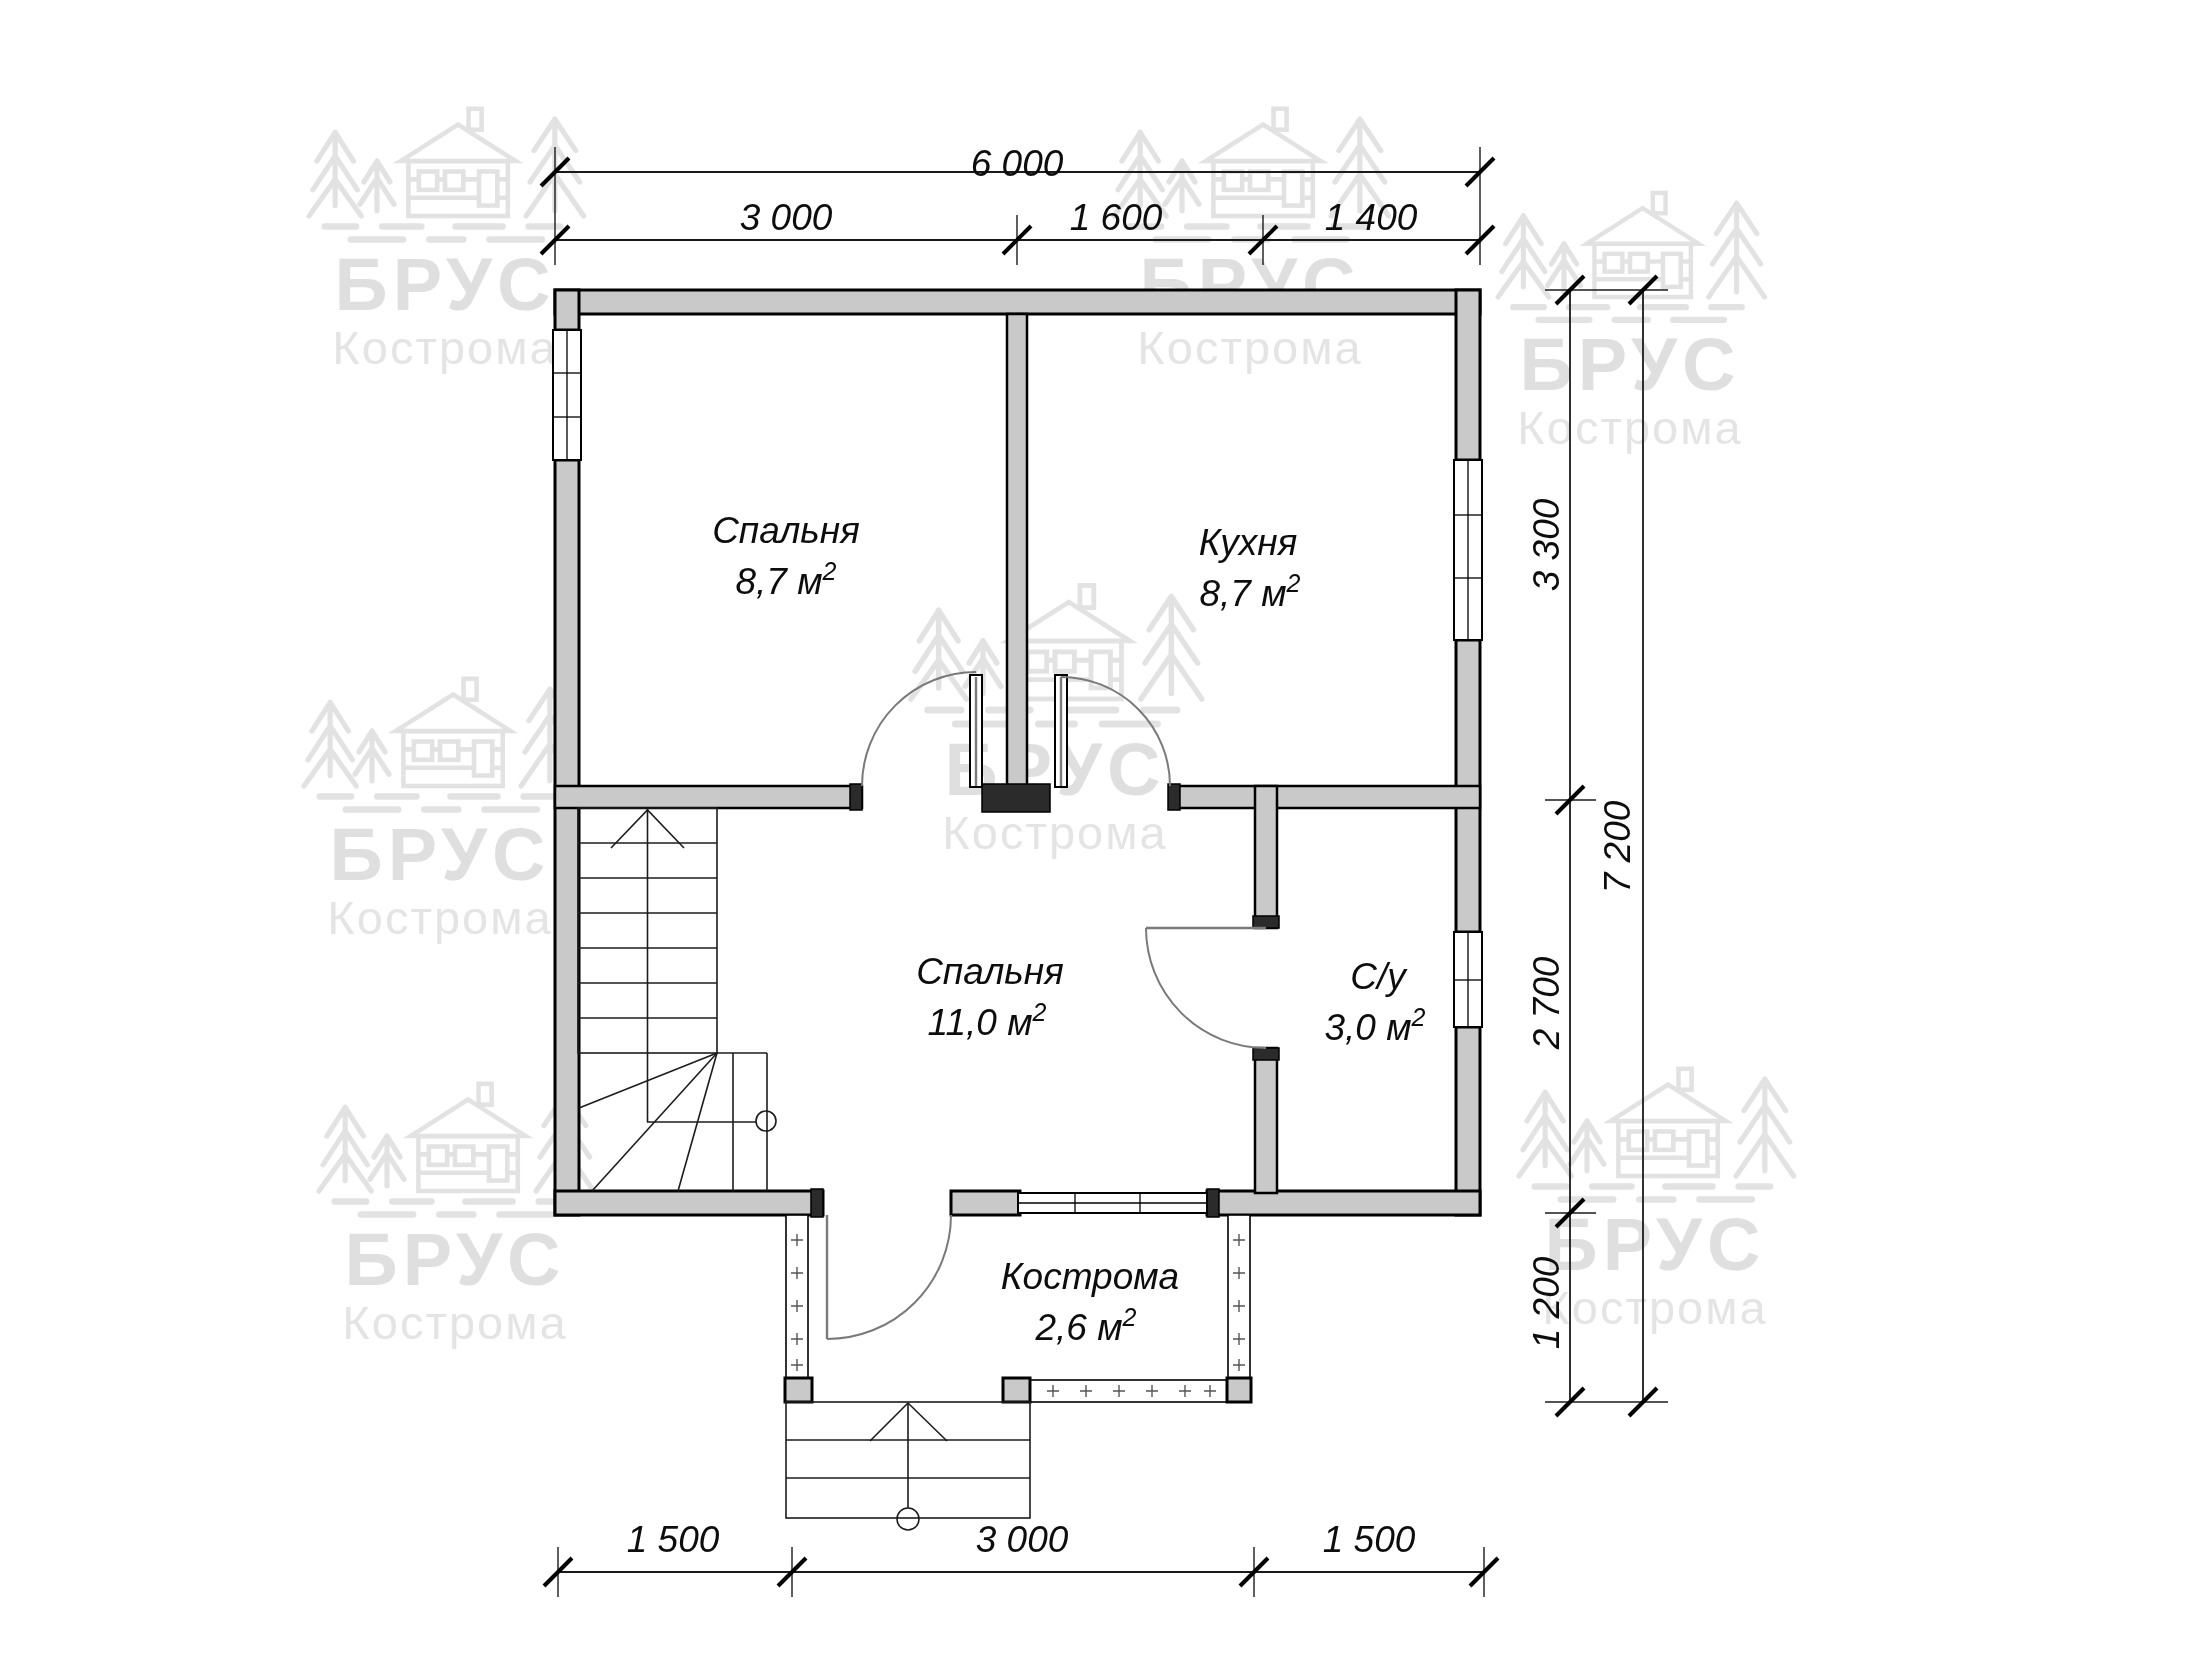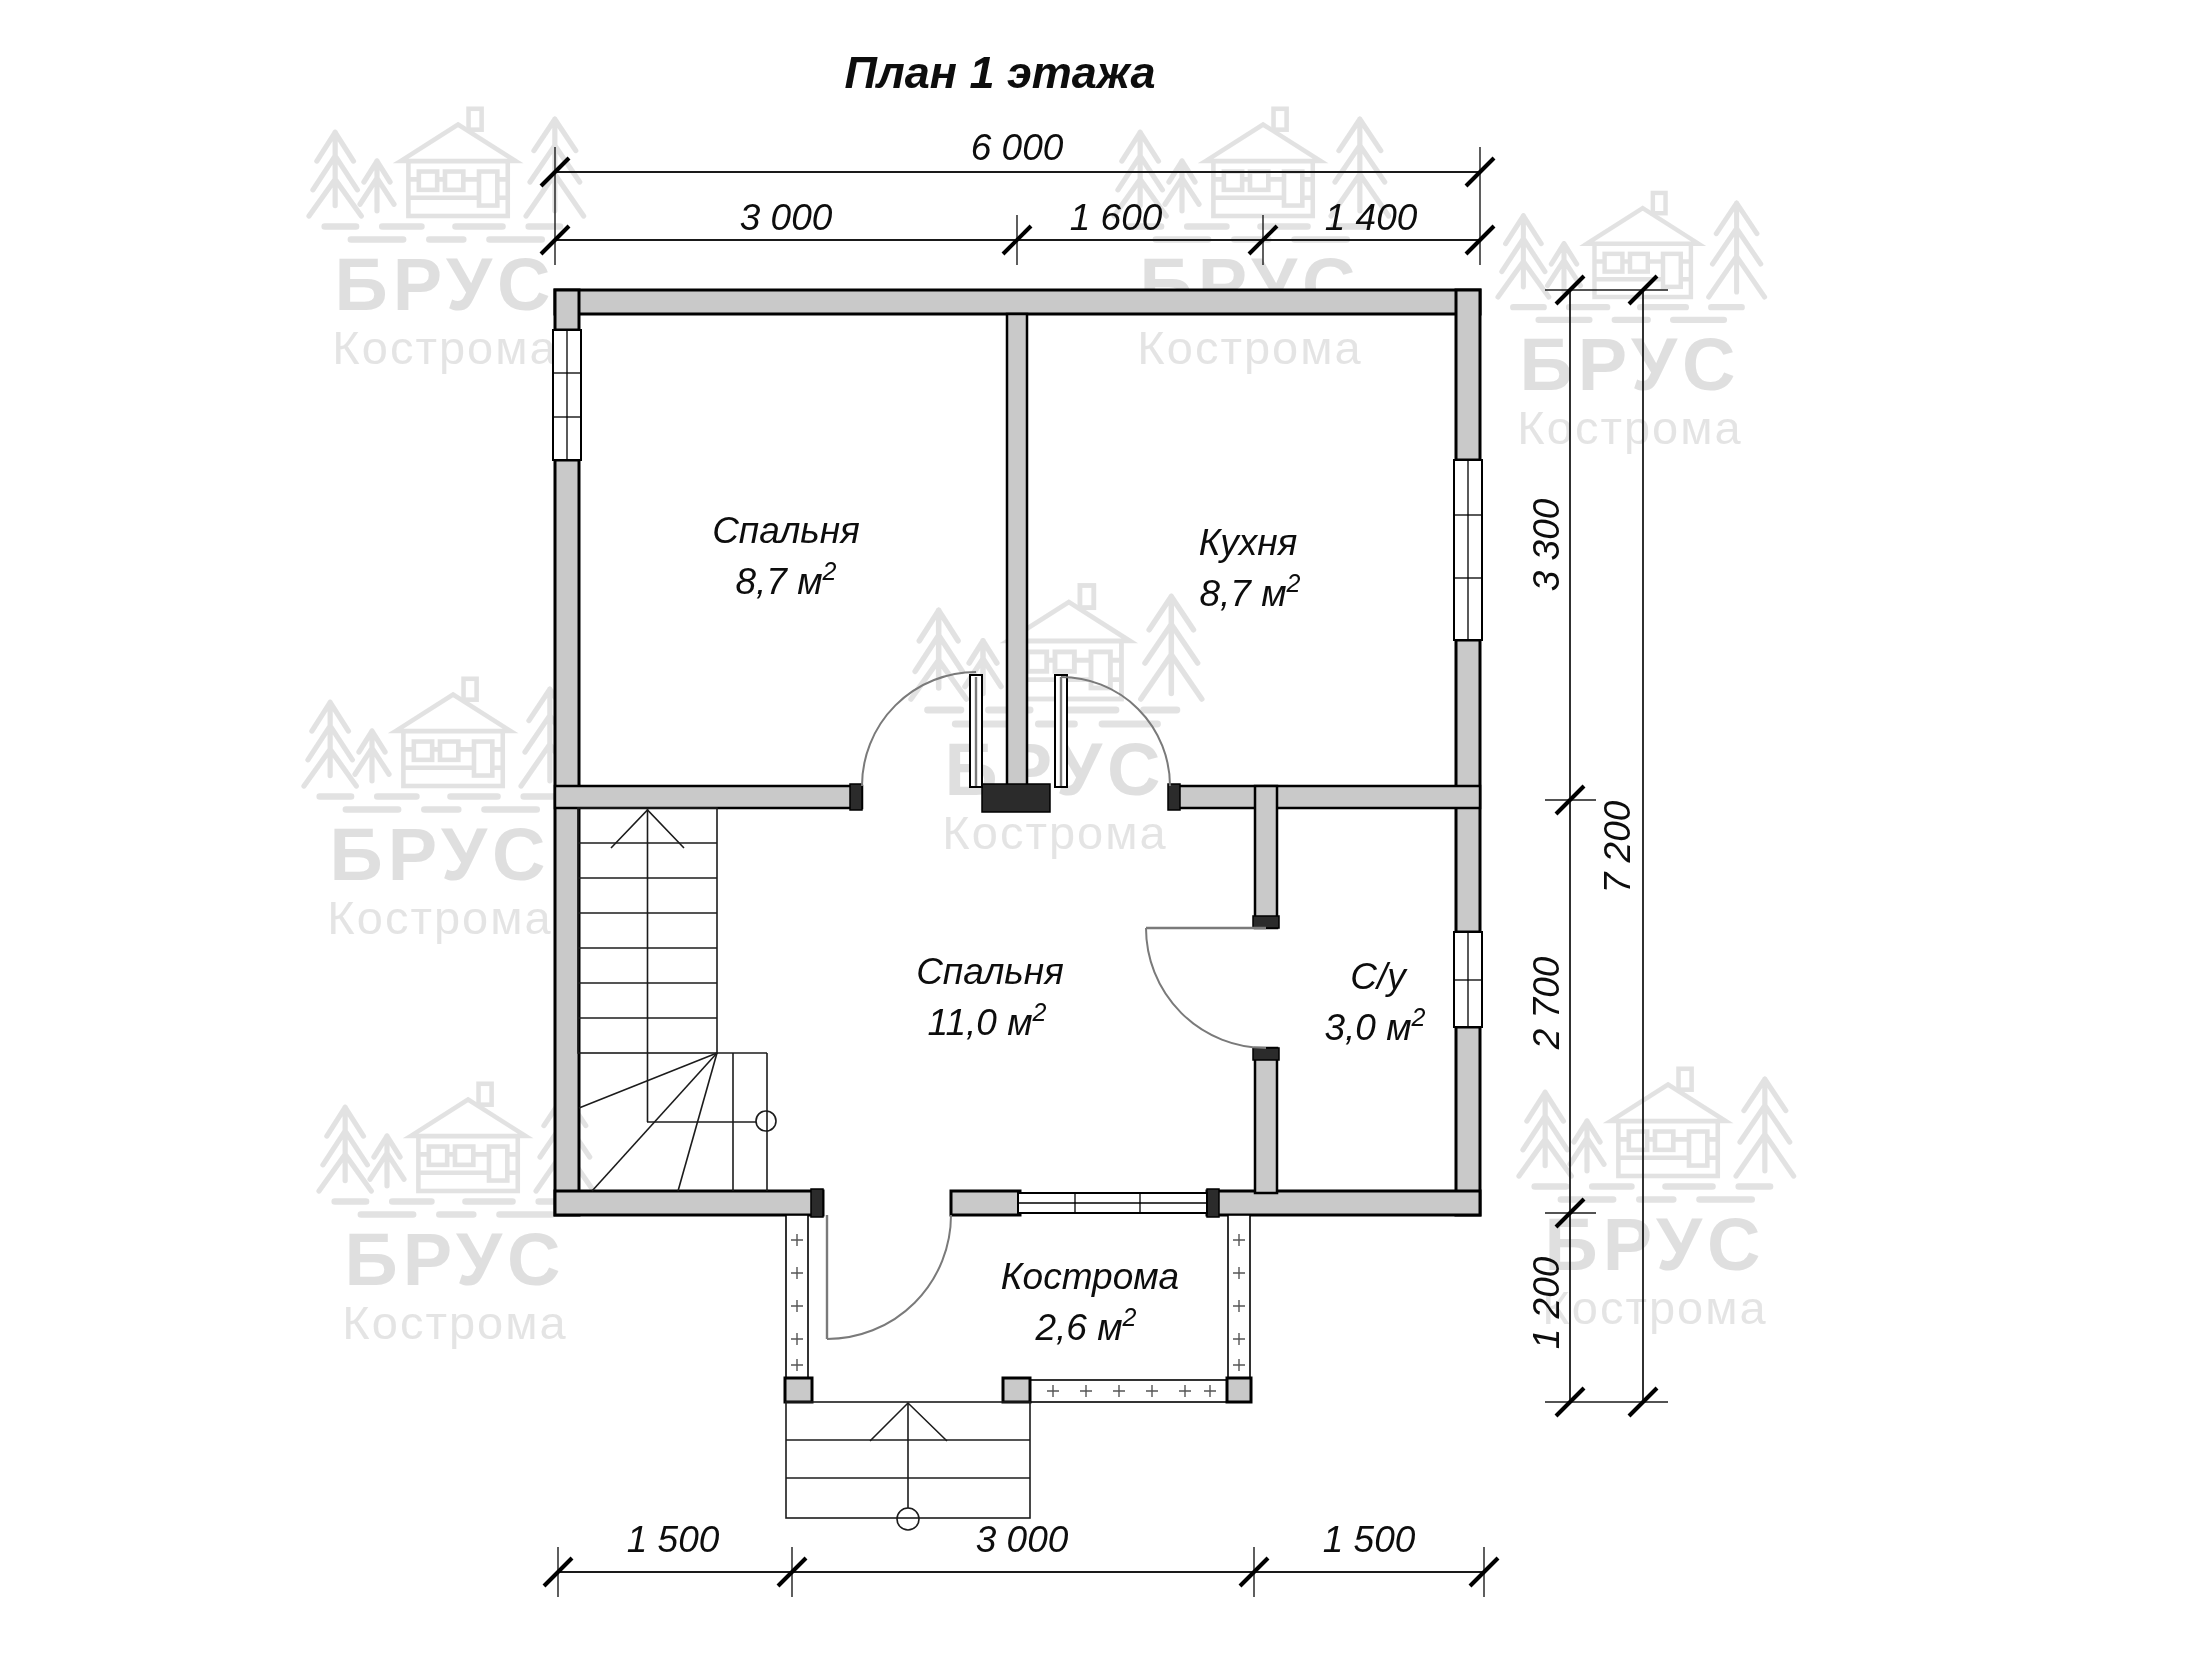--- a/index.html
+++ b/index.html
@@ -269,23 +269,22 @@
       <line class="wit" x1="792" y1="1547" x2="792" y2="1597"></line>
       <line class="wit" x1="1254" y1="1547" x2="1254" y2="1597"></line>
       <line class="wit" x1="1484" y1="1547" x2="1484" y2="1597"></line>
       <line class="tick" x1="544" y1="1586" x2="572" y2="1558"></line>
       <line class="tick" x1="778" y1="1586" x2="806" y2="1558"></line>
       <line class="tick" x1="1240" y1="1586" x2="1268" y2="1558"></line>
       <line class="tick" x1="1470" y1="1586" x2="1498" y2="1558"></line>
     </g>
   </svg>
 
-  <div class="label title" style="left:1000px;top:73px">План 1 этажа</div>
-
-  <div class="label" style="left:1017px;top:148px">6 000</div>
+
+  <div class="label" style="left:1017px;top:164px">6 000</div>
   <div class="label" style="left:786px;top:218px">3 000</div>
   <div class="label" style="left:1116px;top:218px">1 600</div>
   <div class="label" style="left:1371px;top:218px">1 400</div>
 
   <div class="label rot" style="left:1547px;top:545px">3 300</div>
   <div class="label rot" style="left:1547px;top:1003px">2 700</div>
   <div class="label rot" style="left:1547px;top:1303px">1 200</div>
   <div class="label rot" style="left:1618px;top:847px">7 200</div>
 
   <div class="label" style="left:673px;top:1540px">1 500</div>

